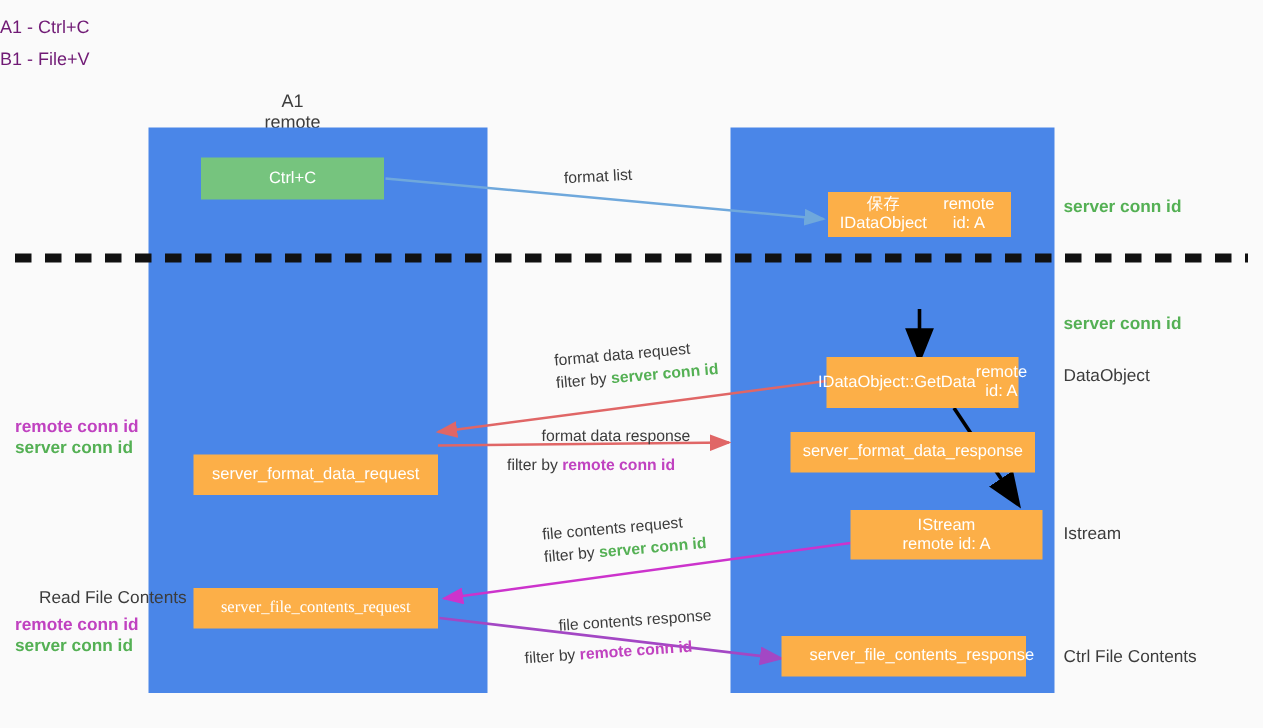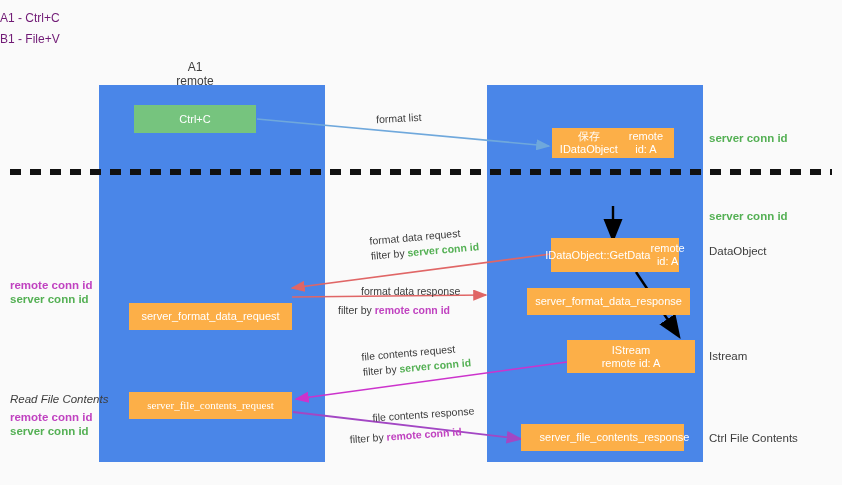--- a/index.html
+++ b/index.html
@@ -141,21 +141,21 @@
 
   <div class="sidelabel green-txt" style="left:709px;top:131px;">server conn id</div>
   <div class="sidelabel green-txt" style="left:709px;top:209px;">server conn id</div>
   <div class="sidelabel plain" style="left:709px;top:244px;">DataObject</div>
   <div class="sidelabel plain" style="left:709px;top:349px;">Istream</div>
   <div class="sidelabel plain" style="left:709px;top:431px;">Ctrl File Contents</div>
 
   <div class="sidelabel purple-txt" style="left:10px;top:278px;">remote conn id</div>
   <div class="sidelabel green-txt" style="left:10px;top:292px;">server conn id</div>
 
-  <div class="sidelabel plain" style="left:10px;top:392px;font-style:italic;">Read File Contents</div>
+  <div class="sidelabel plain" style="left:26px;top:392px;">Read File Contents</div>
   <div class="sidelabel purple-txt" style="left:10px;top:410px;">remote conn id</div>
   <div class="sidelabel green-txt" style="left:10px;top:424px;">server conn id</div>
 
   <div class="edgelabel" style="left:376px;top:111px;transform:rotate(-3deg);">
     <span>format list</span>
   </div>
 
   <div class="edgelabel" style="left:370px;top:229px;transform:rotate(-5deg);">
     <div>format data request</div>
     <div>

